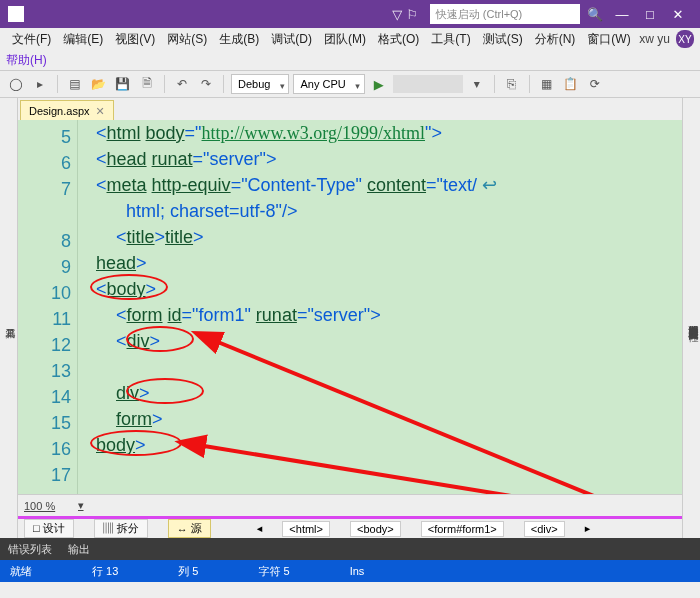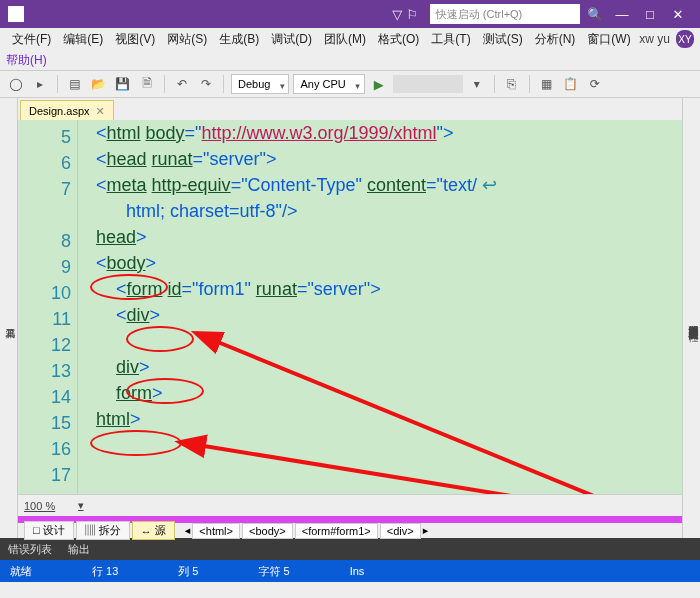--- a/index.html
+++ b/index.html
@@ -29,26 +29,26 @@
 .tabrow { height: 22px; background: #eee; display: flex; align-items: flex-end; padding-left: 2px; }
 .tab { background: #fff6c8; border: 1px solid #d6c66a; border-bottom: none; height: 20px; padding: 0 8px; line-height: 20px; font-size: 11px; display: flex; align-items: center; gap: 6px; }
 .tab .close { font-size: 11px; color: #888; }
 .code-wrap { flex: 1; display: flex; background: #cde9cc; overflow: hidden; position: relative; }
 .gutter { width: 60px; background: #cde9cc; border-right: 1px solid #b5d2b4; text-align: right; padding: 4px 6px 0 0; font-family: Consolas, monospace; font-size: 18px; color: #2b8aa8; }
 .gutter div { height: 26px; line-height: 26px; position: relative; }
 .code { flex: 1; font-family: Consolas, monospace; font-size: 18px; padding-left: 18px; position: relative; }
 .code .line { height: 26px; line-height: 26px; white-space: pre; }
 .t-blue { color: #0a5bd6; }
 .t-red { color: #14532d; text-decoration: underline; }
-.t-url { color: #be185d; text-decoration: underline; }
+.t-url { color: #15803d; text-decoration: underline; font-family: Liberation Serif, serif; }
 .circle { position: absolute; border: 2px solid #e11; border-radius: 50%; pointer-events: none; }
 .arrow { position: absolute; pointer-events: none; }
 .bottombar { height: 22px; background: #eee; border-top: 1px solid #ccc; display: flex; align-items: center; font-size: 11px; color: #444; padding: 0 6px; gap: 4px; text-decoration: underline; }
 .bottombar .pct { width: 50px; }
-.pathbar { height: 22px; background: #eee; border-top: 7px solid #d946ef; display: flex; align-items: center; font-size: 11px; padding-left: 6px; gap: 2px; }
+.pathbar { height: 22px; background: #eee; border-top: 3px solid #d946ef; display: flex; align-items: center; font-size: 11px; padding-left: 6px; gap: 20px; }
 .pathbar .pb-btn { border: 1px solid #ccc; background: #f7f7f7; padding: 1px 8px; }
 .pathbar .pb-btn.active { background: #fff6c8; border-color: #d6c66a; }
 .pathbar .crumb { border: 1px solid #ccc; padding: 1px 6px; background: #fff; }
 .outstrip { height: 22px; background: #3b3b3b; color: #ddd; display: flex; align-items: center; font-size: 11px; padding: 0 8px; gap: 16px; }
 .statusbar { height: 22px; background: #0a5bd6; color: #fff; display: flex; align-items: center; font-size: 11px; padding: 0 10px; gap: 60px; }
 </style>
 </head>
 <body>
 
 <div class="titlebar">
@@ -133,28 +133,29 @@
         <div>15</div>
         <div>16</div>
         <div>17</div>
         <div>18</div>
       </div>
       <div class="code" id="code">
           <div class="line"><span class="t-blue">&lt;</span><span class="t-red">html</span><span class="t-blue"> </span><span class="t-red">body</span><span class="t-blue">="</span><span class="t-url">http://www.w3.org/1999/xhtml</span><span class="t-blue">"&gt;</span></div>
           <div class="line"><span class="t-blue">&lt;</span><span class="t-red">head</span><span class="t-blue"> </span><span class="t-red">runat</span><span class="t-blue">="</span><span class="t-blue">server</span><span class="t-blue">"&gt;</span></div>
           <div class="line"><span class="t-blue">&lt;</span><span class="t-red">meta</span><span class="t-blue"> </span><span class="t-red">http-equiv</span><span class="t-blue">="</span><span class="t-blue">Content-Type</span><span class="t-blue">" </span><span class="t-red">content</span><span class="t-blue">="</span><span class="t-blue">text/</span> <span style="color:#2b8aa8">↩</span></div>
           <div class="line"><span class="t-blue">      html; charset=utf-8"</span><span class="t-blue">/&gt;</span></div>
+          <div class="line"><span class="t-blue">    &lt;</span><span class="t-red">title</span><span class="t-blue">&gt;<span class="t-red">title</span><span class="t-blue">&gt;</span></span></div>
           <div class="line"><span class="t-blue"><span class="t-red">head</span><span class="t-blue">&gt;</span></span></div>
           <div class="line"><span class="t-blue">&lt;</span><span class="t-red">body</span><span class="t-blue">&gt;</span></div>
           <div class="line"><span class="t-blue">    &lt;</span><span class="t-red">form</span><span class="t-blue"> </span><span class="t-red">id</span><span class="t-blue">="</span><span class="t-blue">form1</span><span class="t-blue">" </span><span class="t-red">runat</span><span class="t-blue">="</span><span class="t-blue">server</span><span class="t-blue">"&gt;</span></div>
           <div class="line"><span class="t-blue">    &lt;</span><span class="t-red">div</span><span class="t-blue">&gt;</span></div>
           <div class="line">    </div>
           <div class="line"><span class="t-blue">    <span class="t-red">div</span><span class="t-blue">&gt;</span></span></div>
           <div class="line"><span class="t-blue">    <span class="t-red">form</span><span class="t-blue">&gt;</span></span></div>
-          <div class="line"><span class="t-blue"><span class="t-red">html</span><span class="t-blue">&gt;</span></span></div>
+          <div class="line"><span class="t-blue"><span class="t-red">body</span><span class="t-blue">&gt;</span></span></div>
           <div class="line"></div>
         </div>
 
       <div class="circle" style="left:72px; top:154px; width:78px; height:26px;"></div>
       <div class="circle" style="left:108px; top:206px; width:68px; height:26px;"></div>
       <div class="circle" style="left:108px; top:258px; width:78px; height:26px;"></div>
       <div class="circle" style="left:72px; top:310px; width:92px; height:26px;"></div>
 
       <svg class="arrow" style="left:0;top:0" width="660" height="420">
         <defs>

